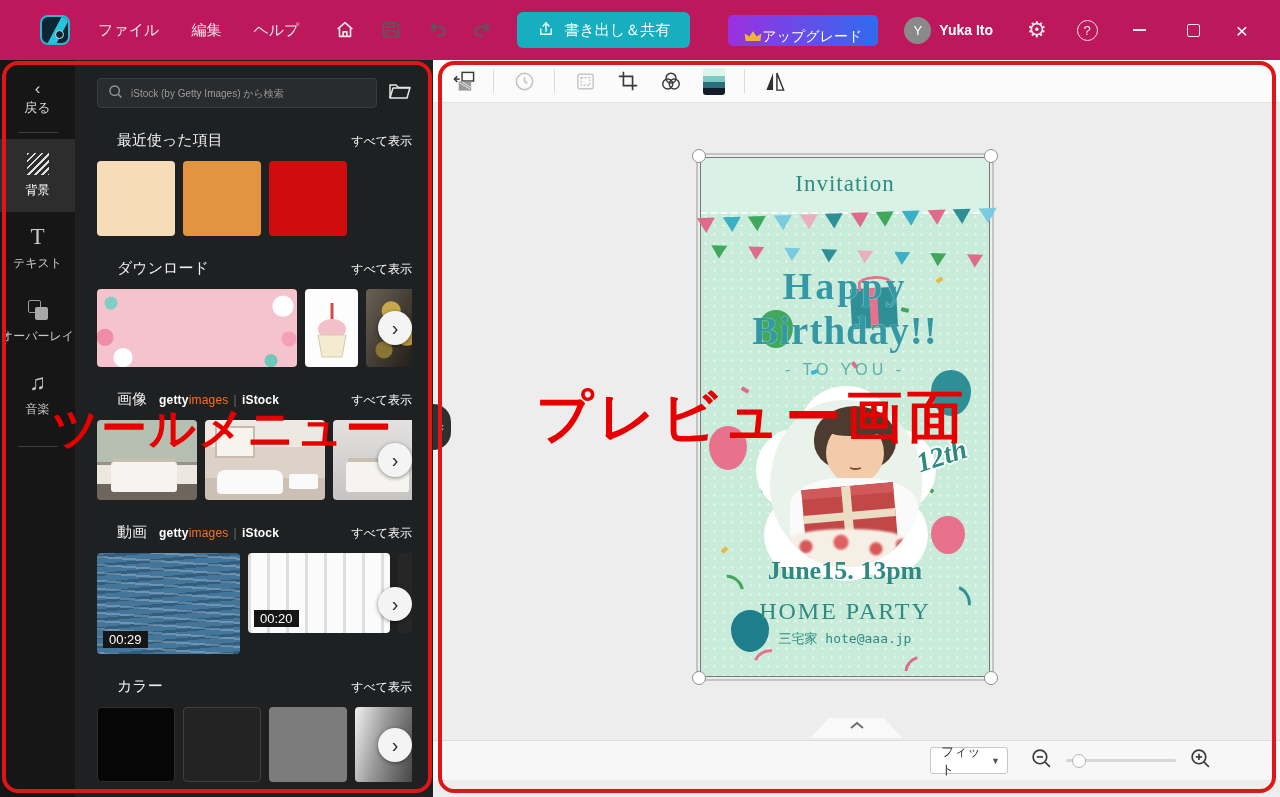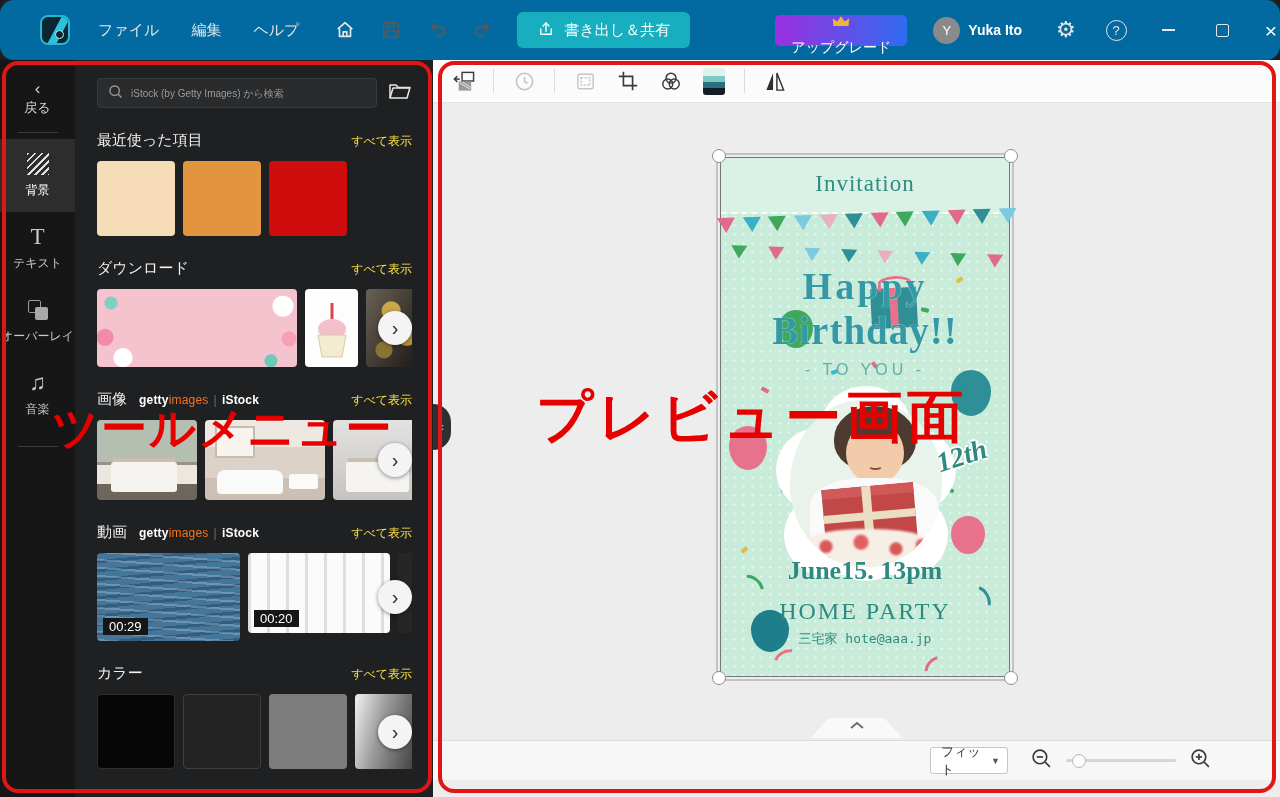--- a/index.html
+++ b/index.html
@@ -1,31 +1,31 @@
 <!DOCTYPE html>
 <html><head>
 <meta charset="utf-8">
 <style>
   * { margin:0; padding:0; box-sizing:border-box; }
   html,body { width:1280px; height:797px; overflow:hidden; background:#000; }
   body { font-family:"Liberation Sans","DejaVu Sans",sans-serif; }
   .app { position:relative; width:1280px; height:797px; background:#1E1E1E; overflow:hidden; }
 
   
-  .titlebar { position:relative; height:60px; background:#0369a1; display:flex; align-items:center; padding:0 3px 0 40px; z-index:10;border-radius:14px; }
+  .titlebar { position:relative; height:60px; background:#be185d; display:flex; align-items:center; padding:0 32px 0 40px; z-index:10; }
   .logo { width:30px; height:30px; border:2px solid #26B7D4; border-radius:8px; background:#0C2631; position:relative; overflow:hidden; flex:0 0 auto; }
   .logo::before { content:""; position:absolute; left:11px; top:-3px; width:8px; height:40px; background:#2BC2DE; transform:rotate(28deg); border-radius:3px; }
   .logo::after { content:""; position:absolute; right:4px; bottom:4px; width:7px; height:7px; border-radius:50%; background:#0C2631; border:1.5px solid #BFE9F2; }
   .menu { display:flex; gap:32px; margin-left:28px; }
   .menu-item { color:#E6E6E6; font-size:15px; cursor:default; }
   .tb-icons { display:flex; gap:22px; margin-left:34px; align-items:center; }
   .tb-ic { width:24px; height:24px; display:flex; align-items:center; justify-content:center; }
   .export-btn { margin-left:22px; height:36px; padding:0 20px; background:#17AFBF; border-radius:6px; display:flex; align-items:center; gap:9px; color:#FFFFFF; font-size:15px; }
   .tb-spacer { flex:1; }
-  .upgrade-btn { height:31px; padding:0 16px; border-radius:5px; background:linear-gradient(90deg,#9B30DF,#2F6BF0); display:flex; align-items:center; gap:8px; color:#fff; font-size:14px;flex-direction:column; }
+  .upgrade-btn { height:31px; padding:0 16px; border-radius:5px; background:linear-gradient(90deg,#9B30DF,#2F6BF0); display:flex; align-items:flex-end; gap:0; color:#fff; font-size:14px; }
   .user { display:flex; align-items:center; gap:8px; margin-left:26px; }
   .avatar { width:27px; height:27px; border-radius:50%; background:#8A8A8A; color:#FFF; font-size:13px; display:flex; align-items:center; justify-content:center; }
   .user-name { color:#FFF; font-size:14px; font-weight:bold; }
   .tb-right { display:flex; align-items:center; gap:30px; margin-left:34px; }
   .gear { color:#E8E8E8; font-size:22px; line-height:1; }
   .help-circ { width:21px; height:21px; border:1.6px solid #E8E8E8; border-radius:50%; color:#E8E8E8; font-size:13px; display:flex; align-items:center; justify-content:center; }
   .win-min { width:13px; height:2px; background:#E8E8E8; }
   .win-max { width:13px; height:13px; border:1.6px solid #E8E8E8; border-radius:2px; }
   .win-close { color:#FFF; font-size:21px; line-height:1; }
 
@@ -47,43 +47,43 @@
   .ic-overlay i:first-child { left:1px; top:1px; border:1.5px solid #9C9C9C; }
   .ic-overlay i:last-child { right:1px; bottom:1px; background:#A8A8A8; }
   .ic-music { font-size:22px; line-height:22px; color:#C9C9C9; }
 
   
   .panel { width:358px; background:#1F2022; padding:18px 21px 0 22px; flex:0 0 auto; position:relative; }
   .search-row { display:flex; align-items:center; gap:11px; }
   .search-box { flex:1; height:30px; background:#2A2B2D; border:1px solid #3A3B3D; border-radius:4px; display:flex; align-items:center; padding:0 9px; gap:7px; }
   .search-box input { flex:1; background:transparent; border:none; outline:none; color:#CFCFCF; font-size:10px; font-family:inherit; }
   .search-box input::placeholder { color:#9A9A9A; }
-  .sec-head { display:flex; justify-content:space-between; align-items:baseline; margin-top:23px; }
+  .sec-head { display:flex; justify-content:space-between; align-items:baseline; margin-top:23px;margin-left:20px; }
   .sec-title { color:#F0F0F0; font-size:15px; display:flex; align-items:baseline; gap:12px; }
   .brand { font-size:12px; color:#FFF; font-weight:bold; letter-spacing:.2px; }
   .brand .lt { color:#f97316; font-weight:normal; }
   .brand-sep { color:#6A6A6A; font-weight:normal; margin:0 5px; }
-  .show-all { color:#fde047; font-size:12px; }
+  .show-all { color:#ffffff; font-size:12px; }
   .row { display:flex; gap:8px; margin-top:11px; position:relative; overflow:hidden; }
   .sw { width:78px; height:75px; border-radius:4px; flex:0 0 auto; }
   .thumb { border-radius:4px; flex:0 0 auto; position:relative; overflow:hidden; }
   .next-btn { position:absolute; right:0; top:50%; transform:translateY(-50%); width:34px; height:34px; border-radius:50%; background:#F4F4F4; box-shadow:0 1px 4px rgba(0,0,0,.45); display:flex; align-items:center; justify-content:center; color:#2A2A2A; font-size:20px; line-height:1; }
   .dur { position:absolute; left:6px; bottom:6px; background:#161616; color:#FFF; font-size:13px; padding:1px 6px; }
   .th-party { width:200px; height:78px;
     background:radial-gradient(circle at 7% 18%,#7FD0C0 0 6px,transparent 7px),radial-gradient(circle at 4% 62%,#F08CA8 0 8px,transparent 9px),radial-gradient(circle at 13% 88%,#FFF 0 9px,transparent 10px),radial-gradient(circle at 93% 22%,#FFF 0 10px,transparent 11px),radial-gradient(circle at 96% 64%,#F5A0B8 0 7px,transparent 8px),radial-gradient(circle at 87% 92%,#6FC8B8 0 6px,transparent 7px),#F4C3CE; }
   .th-cupcake { width:53px; height:78px; background:#FDFDFD; }
   .th-balloons { width:60px; height:78px; background:radial-gradient(circle at 42% 28%,#C9A84C 0 9px,transparent 10px),radial-gradient(circle at 68% 58%,#B8943C 0 11px,transparent 12px),radial-gradient(circle at 30% 78%,#8A7434 0 8px,transparent 9px),linear-gradient(120deg,#6A6155,#17140F); }
   .th-bed1 { width:100px; height:80px; background:linear-gradient(#B4BFB2 0 52%,#9A9288 52% 56%,#ECE8E0 56% 80%,#6E665C 80%); }
   .th-bath { width:120px; height:80px; background:linear-gradient(#EDE8E2 0 34%,#DCD2C8 34% 72%,#CCC0B4 72%); }
   .th-bed2 { width:95px; height:80px; background:linear-gradient(#E4E2E0,#C6C4C2); }
   .bed { position:absolute; left:14%; bottom:10%; width:66%; height:38%; background:#F6F4F0; border-radius:3px; box-shadow:0 -6px 0 -2px #C9BFAE; }
   .window-lite { position:absolute; left:8%; top:8%; width:34%; height:40%; background:#F7F4EE; border:2px solid #C9BCAE; }
   .tub { position:absolute; left:10%; bottom:8%; width:55%; height:30%; background:#FAFAFA; border-radius:8px 8px 4px 4px; }
   .sink { position:absolute; right:6%; bottom:14%; width:24%; height:18%; background:#FAFAFA; border-radius:3px; }
-  .th-water { width:143px; height:88px; background:repeating-linear-gradient(4deg,rgba(255,255,255,.22) 0 2px,transparent 2px 8px),repeating-linear-gradient(-5deg,rgba(8,38,58,.3) 0 3px,transparent 3px 9px),#44759B;text-align:right; }
+  .th-water { width:143px; height:101px; background:repeating-linear-gradient(4deg,rgba(255,255,255,.22) 0 2px,transparent 2px 8px),repeating-linear-gradient(-5deg,rgba(8,38,58,.3) 0 3px,transparent 3px 9px),#44759B;text-align:right; }
   .th-curtain { width:142px; height:80px; background:repeating-linear-gradient(90deg,rgba(175,175,175,.38) 0 3px,transparent 3px 19px),#FBFBFB; }
   .th-dark { width:30px; height:80px; background:#262626; }
   .sw-c1 { background:#060606; border:1px solid #2E2E2E; }
   .sw-c2 { background:#232323; border:1px solid #3F3F3F; }
   .sw-c3 { background:#7C7C7C; }
   .sw-c4 { background:linear-gradient(105deg,#F2F2F2 0%,#9A9A9A 35%,#1C1C1C 100%); }
 
   
   .collapse-tab { position:absolute; left:433px; top:404px; width:18px; height:46px; background:#2F2F2F; border-radius:0 23px 23px 0; z-index:5; display:flex; align-items:center; justify-content:center; color:#CCC; font-size:12px; }
 
@@ -95,21 +95,21 @@
   .lut { width:22px; height:27px; border-radius:3px; background:linear-gradient(#DFF3EE 0 30%,#7CCAC3 30% 52%,#2D6E7E 52% 74%,#121C26 74%); }
   .canvas { position:relative; height:637px; background:#EDEDED; overflow:hidden; }
   .up-tab { position:absolute; left:50%; bottom:2px; transform:translateX(-50%); width:92px; height:20px; background:#F9F9F9; clip-path:polygon(0 100%,20% 0,80% 0,100% 100%); display:flex; align-items:flex-start; justify-content:center; }
   .pv-bottombar { height:40px; background:#F7F7F7; border-top:1px solid #DDDDDD; display:flex; align-items:center; justify-content:flex-end; gap:0; padding-right:68px; }
   .fit-select { width:78px; height:27px; background:#FFF; border:1px solid #C6C6C6; border-radius:3px; display:flex; align-items:center; justify-content:space-between; padding:0 7px 0 10px; color:#333; font-size:13px; }
   .fit-caret { font-size:9px; color:#555; }
   .zoom-slider { width:110px; height:3px; background:#D6D6D6; border-radius:2px; position:relative; margin:0 13px; }
   .zoom-handle { position:absolute; left:6px; top:50%; transform:translate(0,-50%); width:14px; height:14px; background:#FDFDFD; border:1px solid #B5B5B5; border-radius:50%; }
 
   
-  .card { position:absolute; left:287px; top:54px; width:290px; height:520px; background-color:#C9EBDA;
+  .card { position:absolute; left:267px; top:54px; width:290px; height:520px; background-color:#C9EBDA;
     background-image:radial-gradient(rgba(255,255,255,.5) 1.1px,transparent 1.3px); background-size:9px 9px;
     border:1px solid #777; box-shadow:0 0 0 2.5px #EDEDED,0 0 0 3.5px #9A9A9A; }
   .card-band { position:absolute; left:0; top:0; width:100%; height:56px; background:#DAF2E6; border-bottom:2px dashed rgba(255,255,255,.8); }
   .handle { position:absolute; width:14px; height:14px; background:#FFF; border:1.5px solid #8E8E8E; border-radius:50%; z-index:9; }
   .h-tl { left:-9px; top:-9px; } .h-tr { right:-9px; top:-9px; }
   .h-bl { left:-9px; bottom:-9px; } .h-br { right:-9px; bottom:-9px; }
   .card-invitation { position:absolute; top:13px; width:100%; text-align:center; font-family:"Liberation Serif","DejaVu Serif",serif; font-size:23px; color:#2F8C82; letter-spacing:1px; }
   .flags { position:absolute; left:-4px; width:300px; display:flex; justify-content:space-between; }
   .flags-r1 { top:55px; transform:rotate(-2deg); }
   .flags-r2 { top:92px; padding:0 14px; transform:rotate(2deg); }

